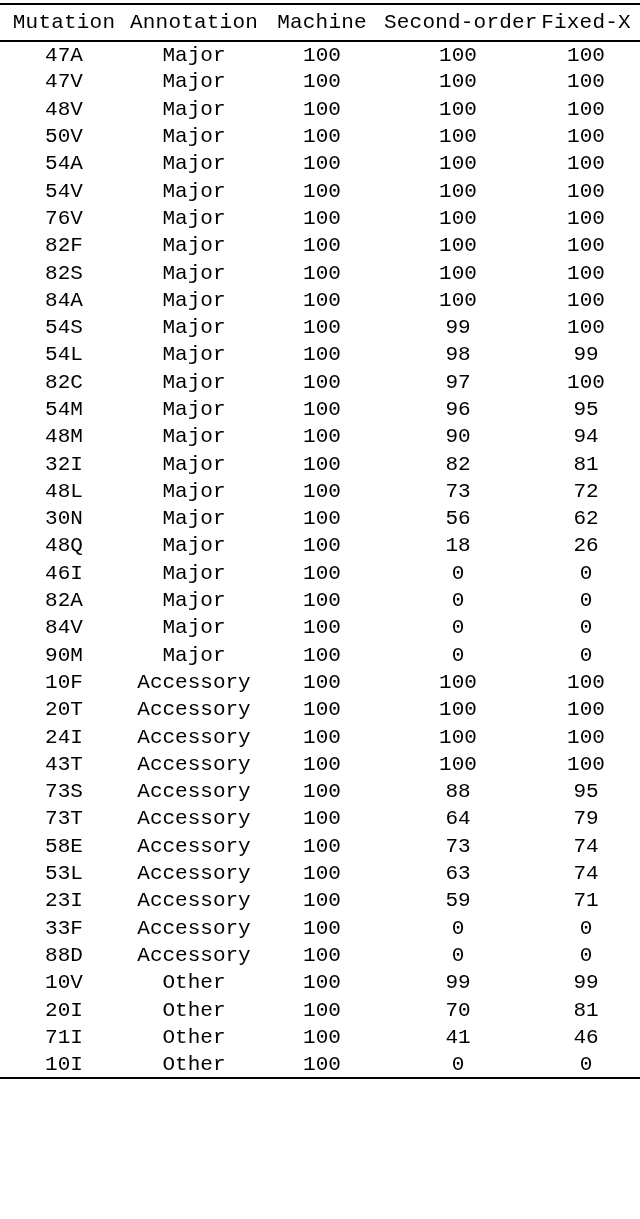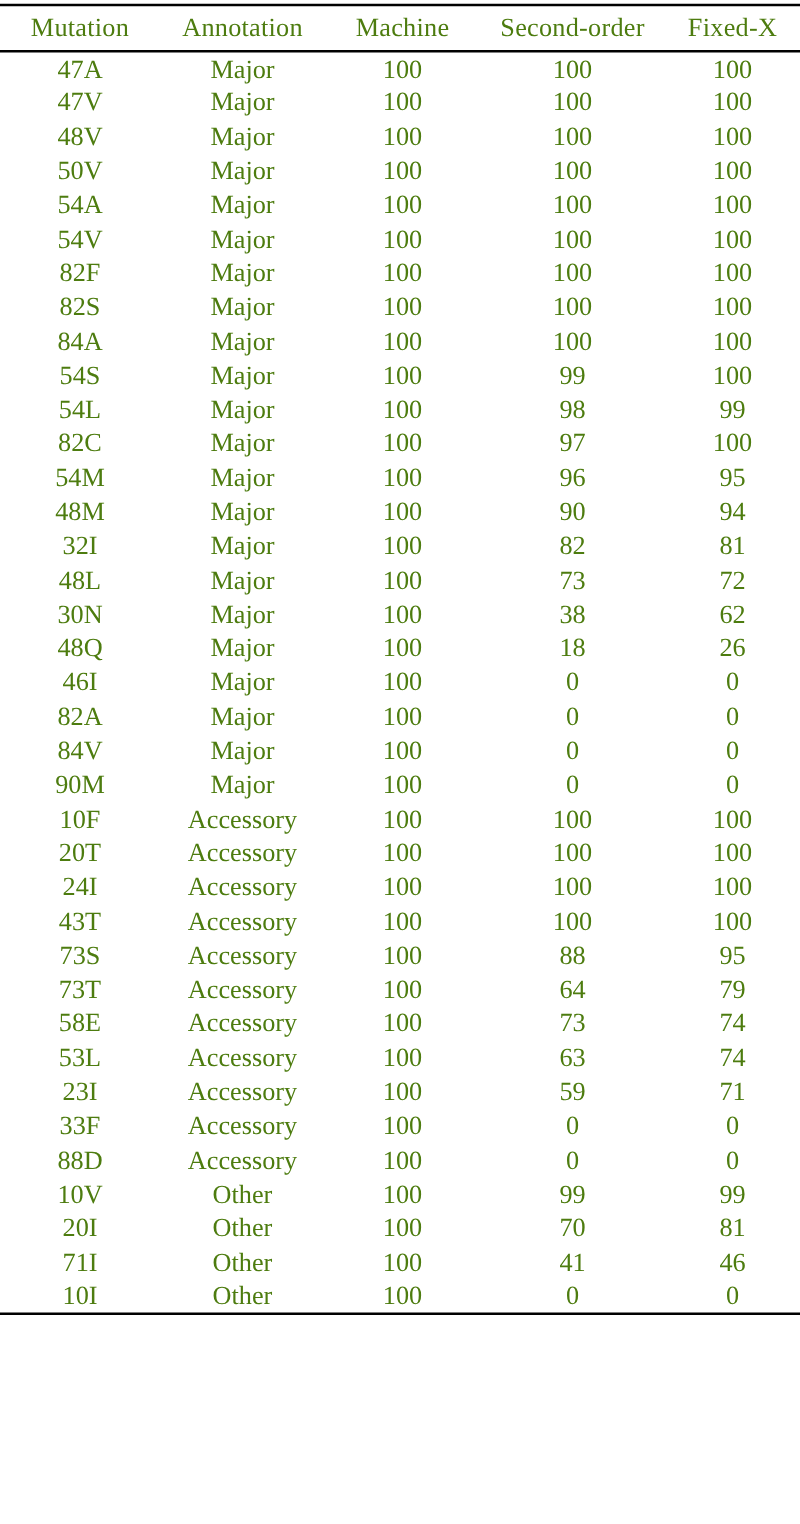--- a/index.html
+++ b/index.html
@@ -12,23 +12,23 @@
     width: 640px;
     height: 1219px;
     background: #ffffff;
     overflow: hidden;
   }
   table.results {
     border-collapse: collapse;
     table-layout: fixed;
     width: 640px;
     margin-top: 3px;
-    font-family: Liberation Serif, serif;
+    font-family: Liberation Mono, monospace;
     font-size: 21px;
-    color: #4d7c0f;
+    color: #000000;
     border-top: 2.5px solid #000;
     border-bottom: 2.5px solid #000;
   }
   table.results thead tr {
     height: 37px;
     border-bottom: 2px solid #000;
   }
   table.results th {
     font-weight: normal;
     text-align: center;
@@ -110,20 +110,27 @@
           <td>100</td>
         </tr>
         <tr>
           <td>54V</td>
           <td>Major</td>
           <td>100</td>
           <td>100</td>
           <td>100</td>
         </tr>
         <tr>
+          <td>76V</td>
+          <td>Major</td>
+          <td>100</td>
+          <td>100</td>
+          <td>100</td>
+        </tr>
+        <tr>
           <td>82F</td>
           <td>Major</td>
           <td>100</td>
           <td>100</td>
           <td>100</td>
         </tr>
         <tr>
           <td>82S</td>
           <td>Major</td>
           <td>100</td>
@@ -183,21 +190,21 @@
           <td>48L</td>
           <td>Major</td>
           <td>100</td>
           <td>73</td>
           <td>72</td>
         </tr>
         <tr>
           <td>30N</td>
           <td>Major</td>
           <td>100</td>
-          <td>38</td>
+          <td>56</td>
           <td>62</td>
         </tr>
         <tr>
           <td>48Q</td>
           <td>Major</td>
           <td>100</td>
           <td>18</td>
           <td>26</td>
         </tr>
         <tr>

